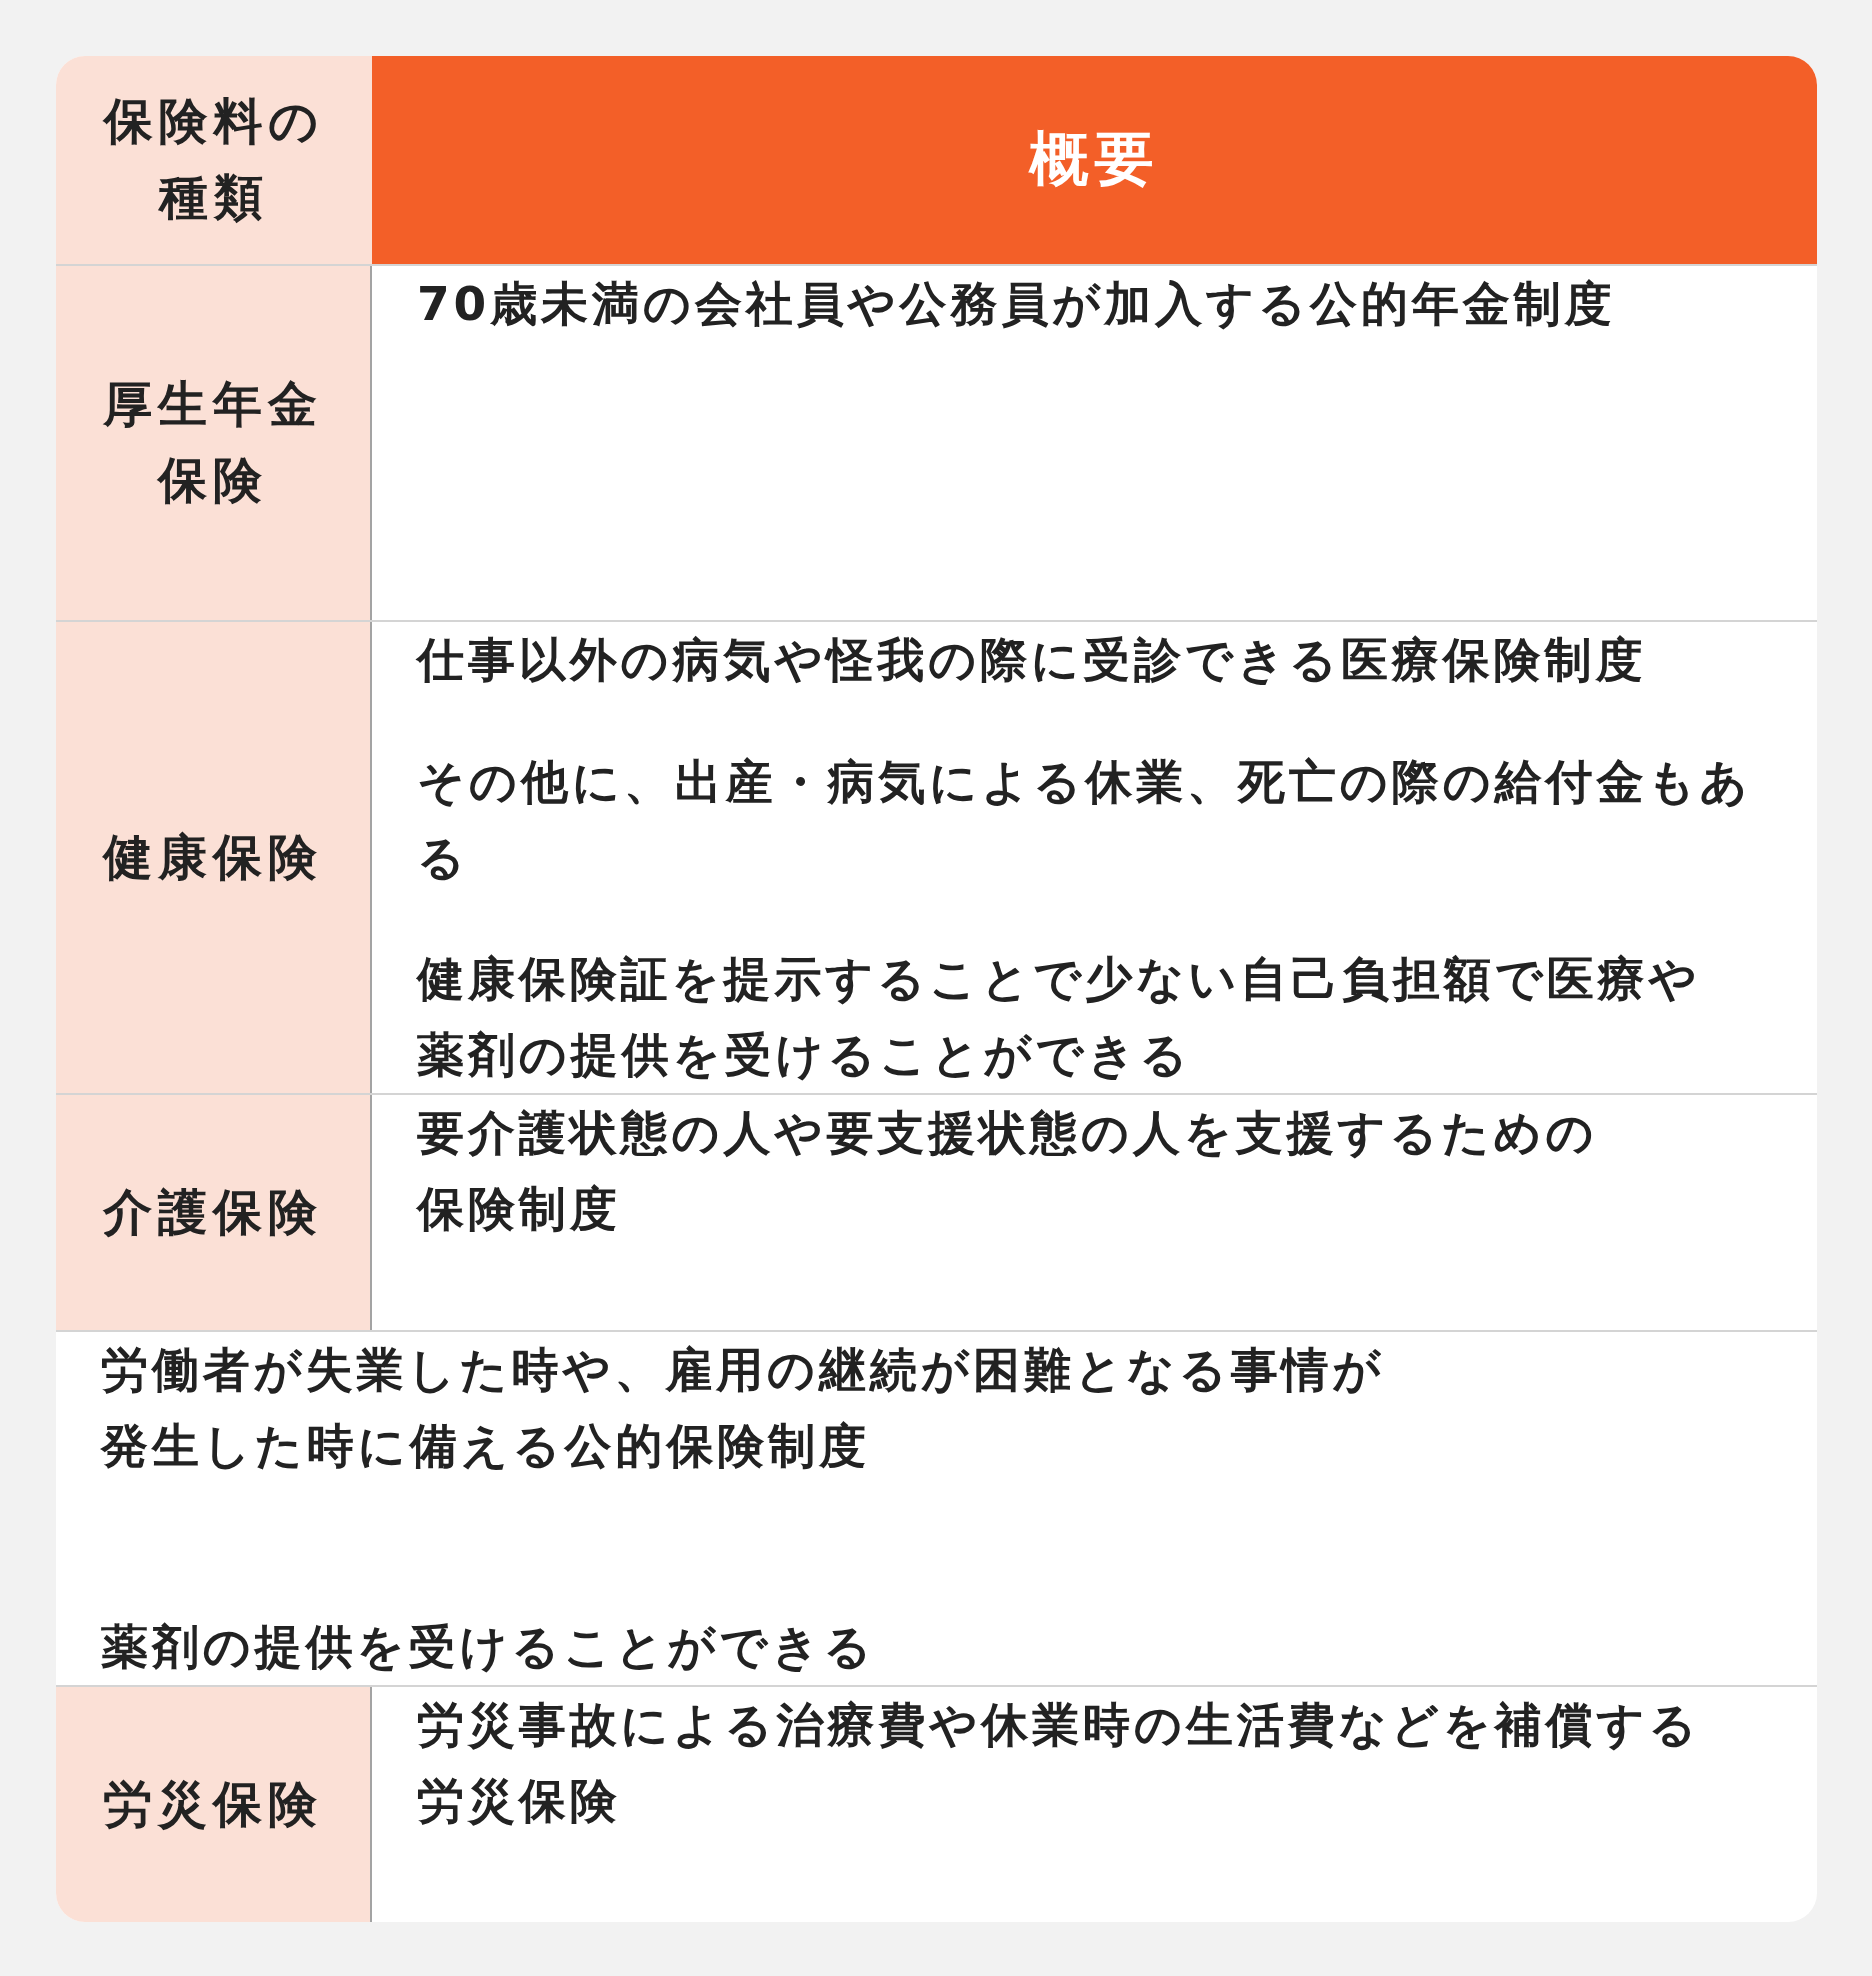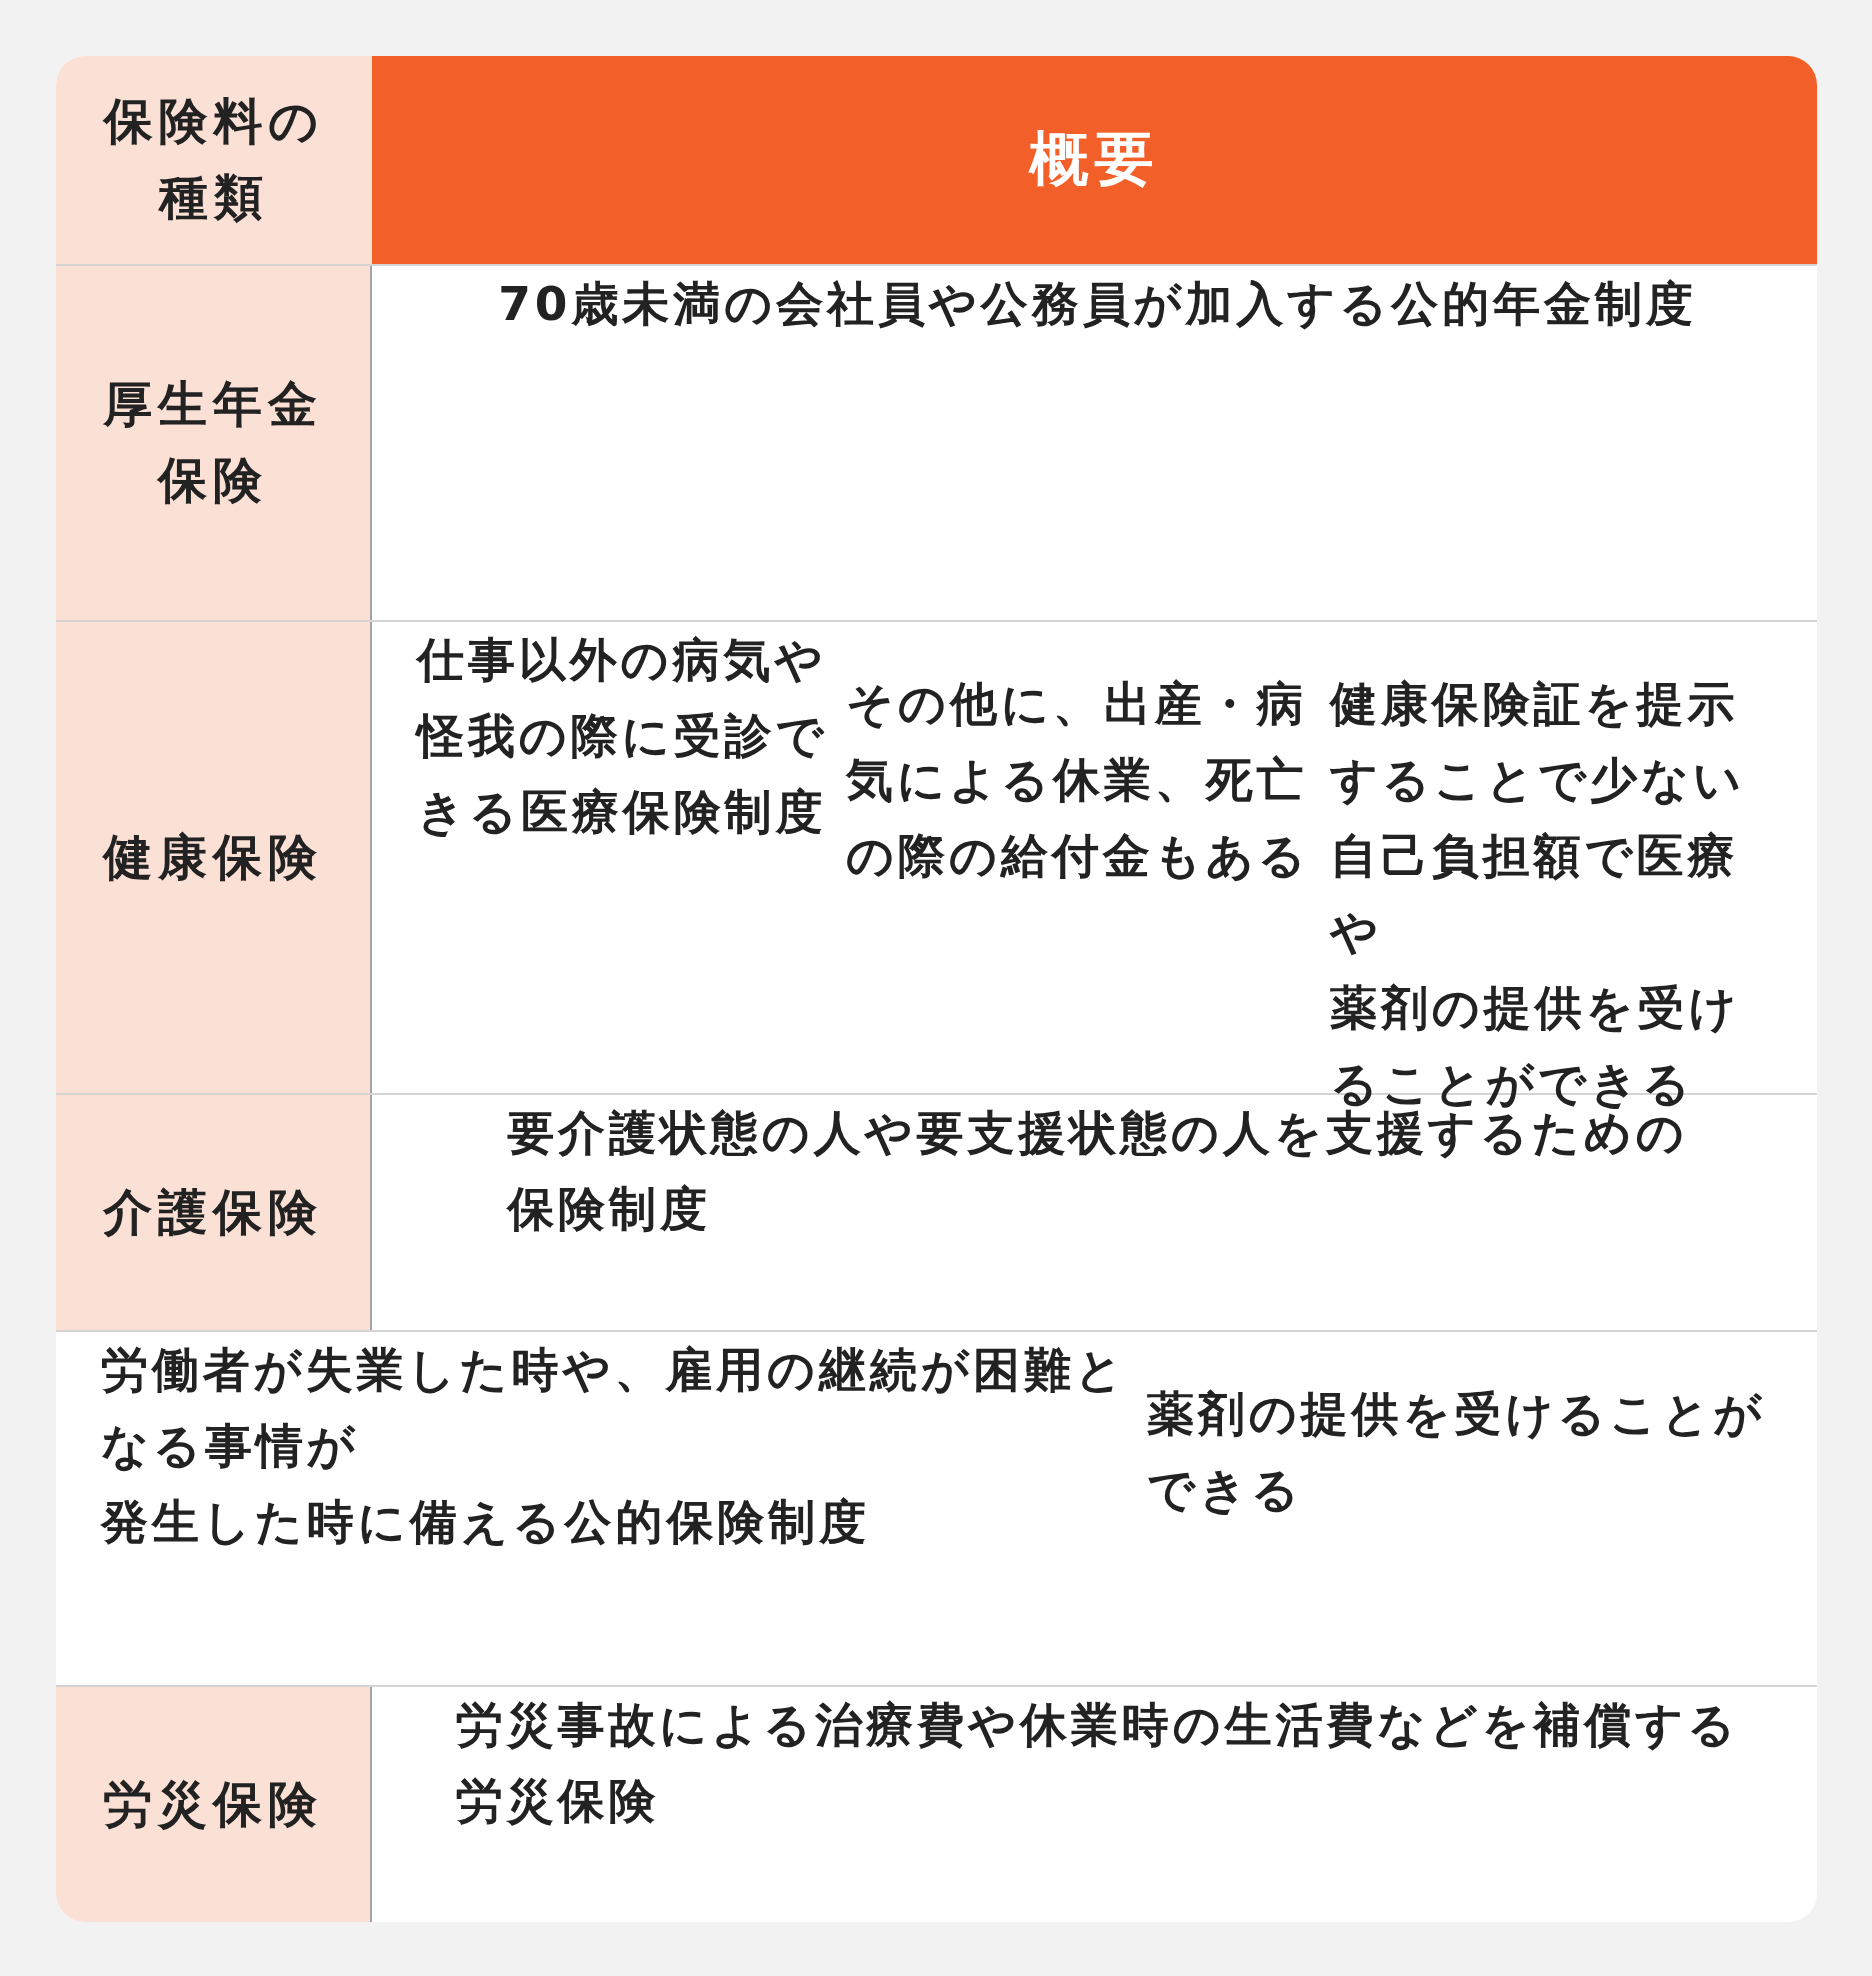--- a/index.html
+++ b/index.html
@@ -39,21 +39,21 @@
     flex: 1;
     background: #F35F28;
     color: #FFFFFF;
     display: flex; align-items: center; justify-content: center;
     font-weight: bold; font-size: 59px; letter-spacing: 5.9px;
   }
   .cell-desc {
     flex: 1;
     box-sizing: border-box;
     padding: 0 39px 0 45px;
-    display: flex; flex-direction: row; justify-content: center;
+    display: flex; flex-direction: column; justify-content: space-between;
     font-weight: bold;
     font-size: 47px;
     line-height: 76px;
     letter-spacing: 3.9px;
   }
   .cell-desc p { margin: 0; white-space: pre-line; }
   .cell-desc p + p { margin-top: 44px; }
 </style>
 </head>
 <body>

